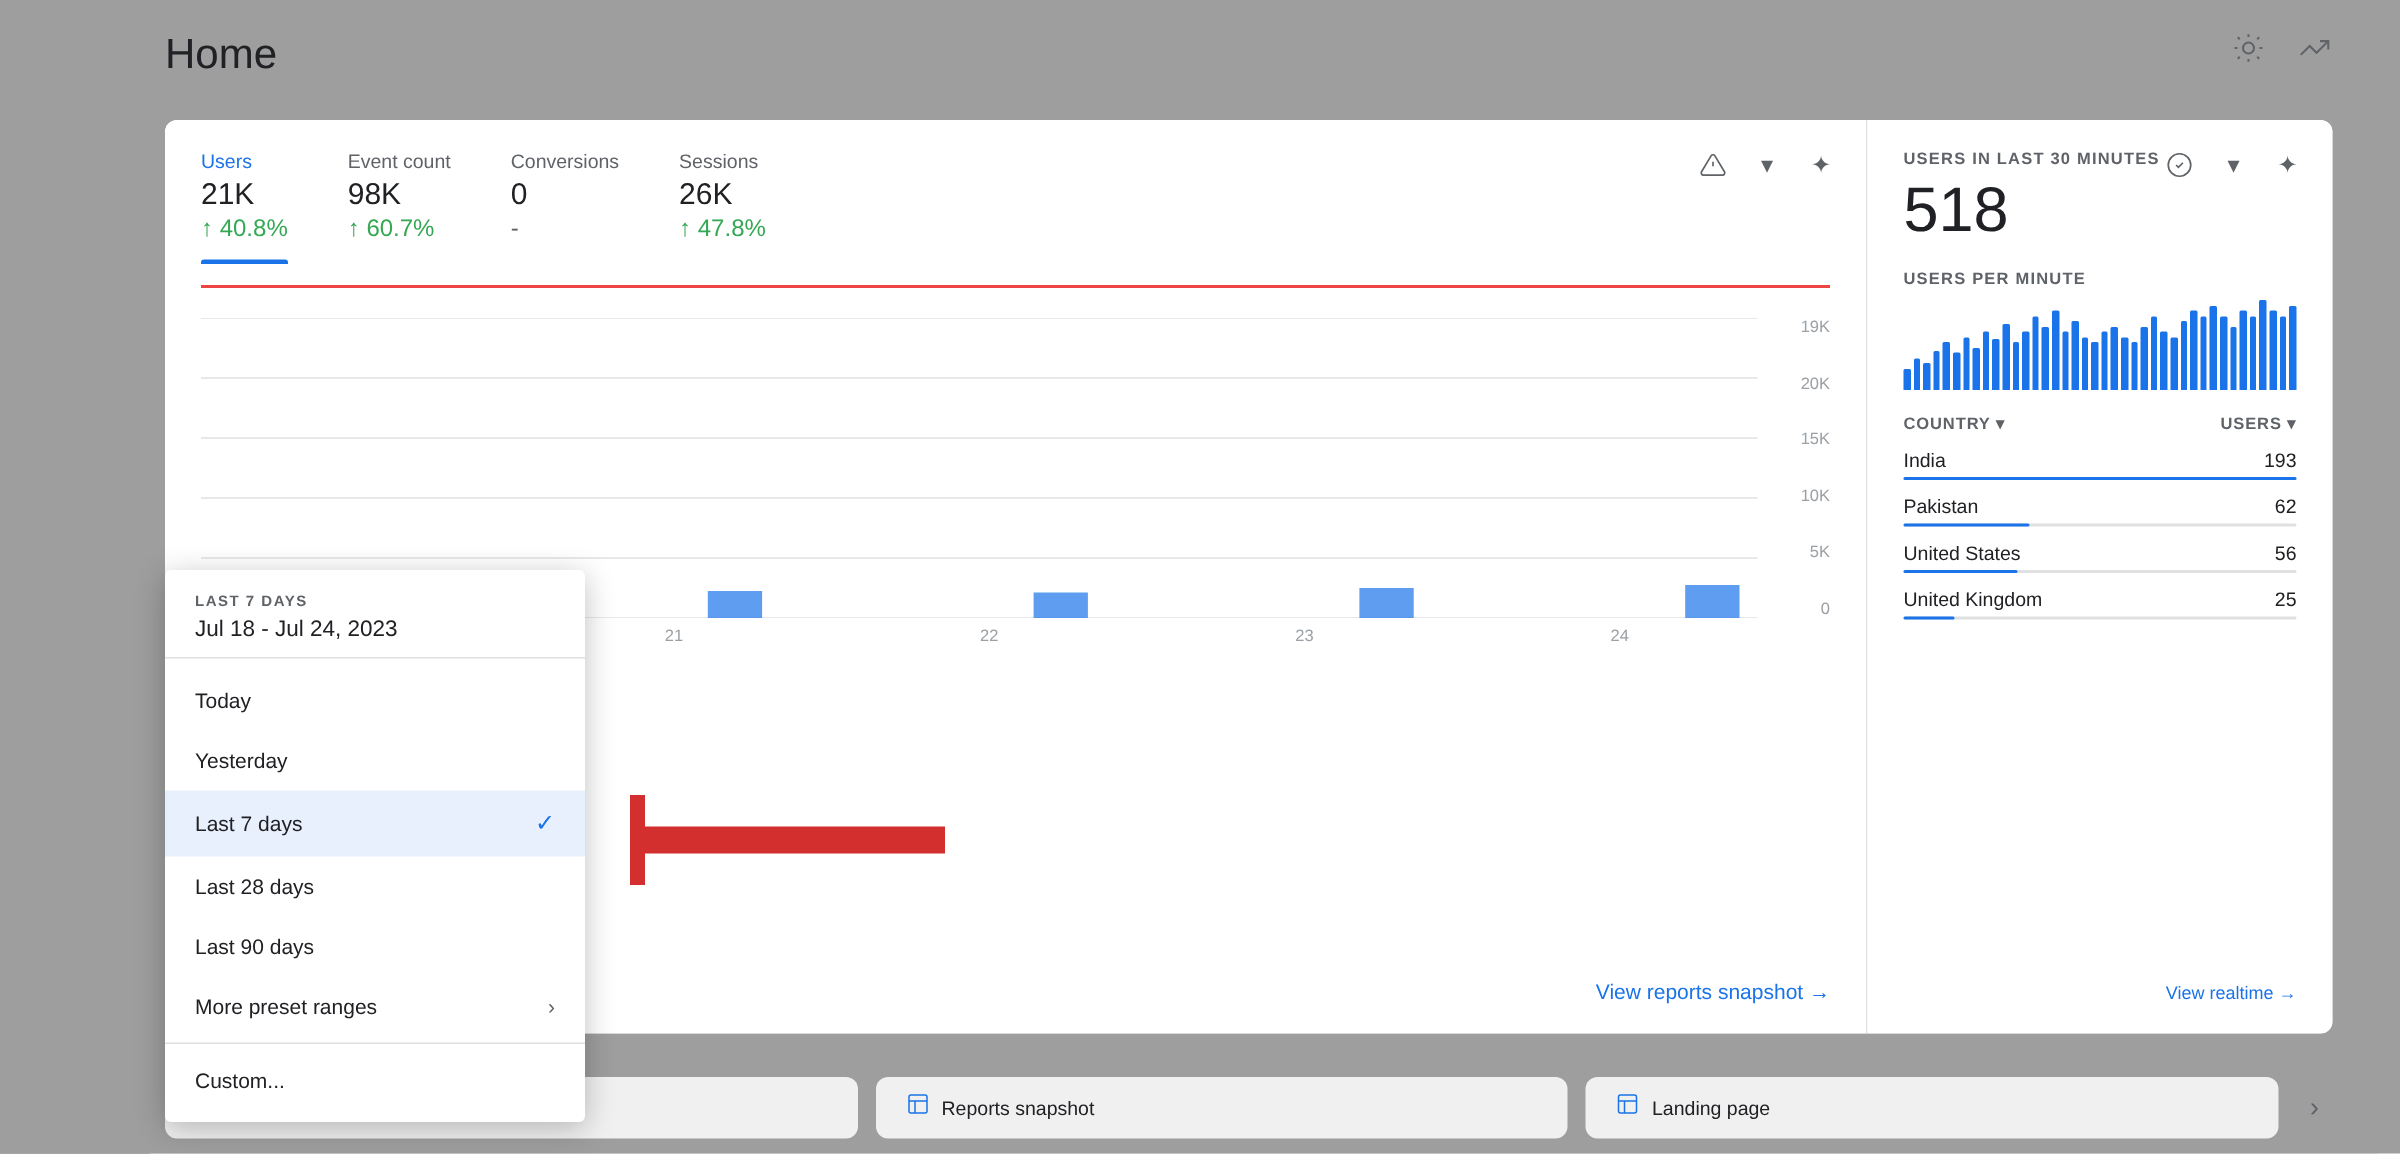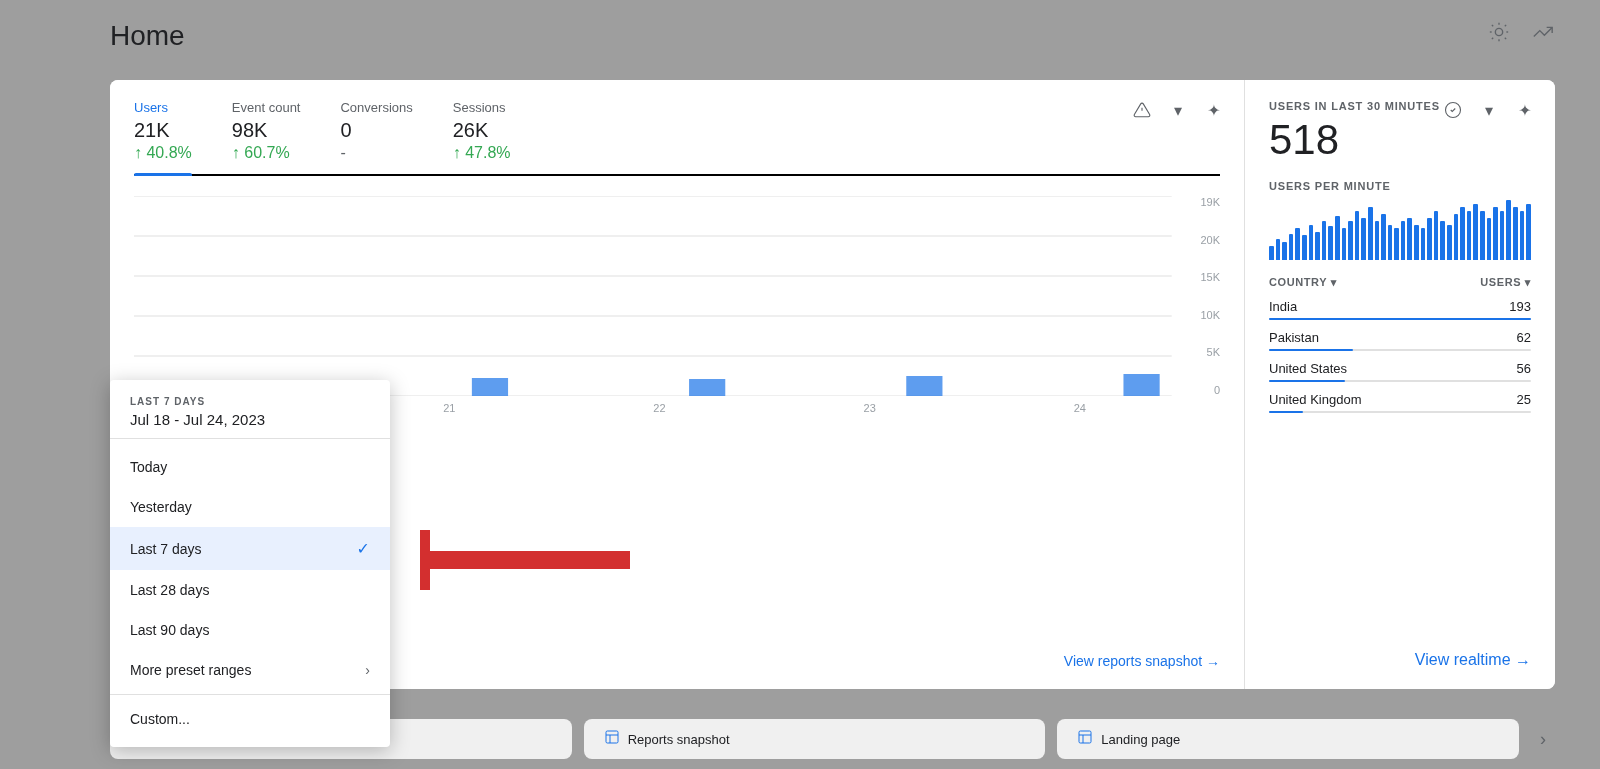--- a/index.html
+++ b/index.html
@@ -73,22 +73,22 @@
       border-right: 1px solid #e0e0e0;
       position: relative;
       background: #fff;
     }
 
     
     .metric-tabs {
       display: flex;
       gap: 40px;
       margin-bottom: 20px;
-      border-bottom: 2px solid #000000;
-      padding-bottom: 0;
+      border-bottom: 2px solid #ef4444;
+      padding-bottom: 16px;
     }
 
     .metric-tab {
       padding-bottom: 12px;
       cursor: pointer;
       position: relative;
     }
 
     .metric-tab.active::after {
       content: '';
@@ -297,21 +297,21 @@
       height: 2px;
       background: #1a73e8;
       border-radius: 1px;
     }
 
     .view-realtime-link {
       position: absolute;
       bottom: 20px;
       right: 24px;
       color: #1a73e8;
-      font-size: 16px;
+      font-size: 12px;
       cursor: pointer;
       display: flex;
       align-items: center;
       gap: 4px;
     }
 
     
     .bottom-tabs {
       position: absolute;
       bottom: 10px;

